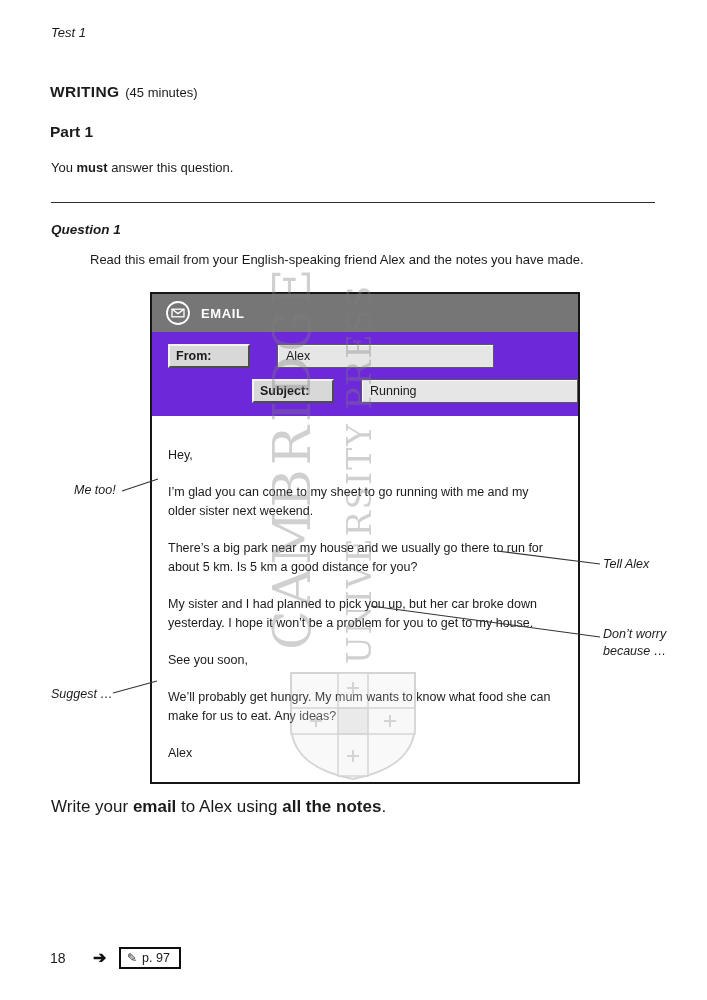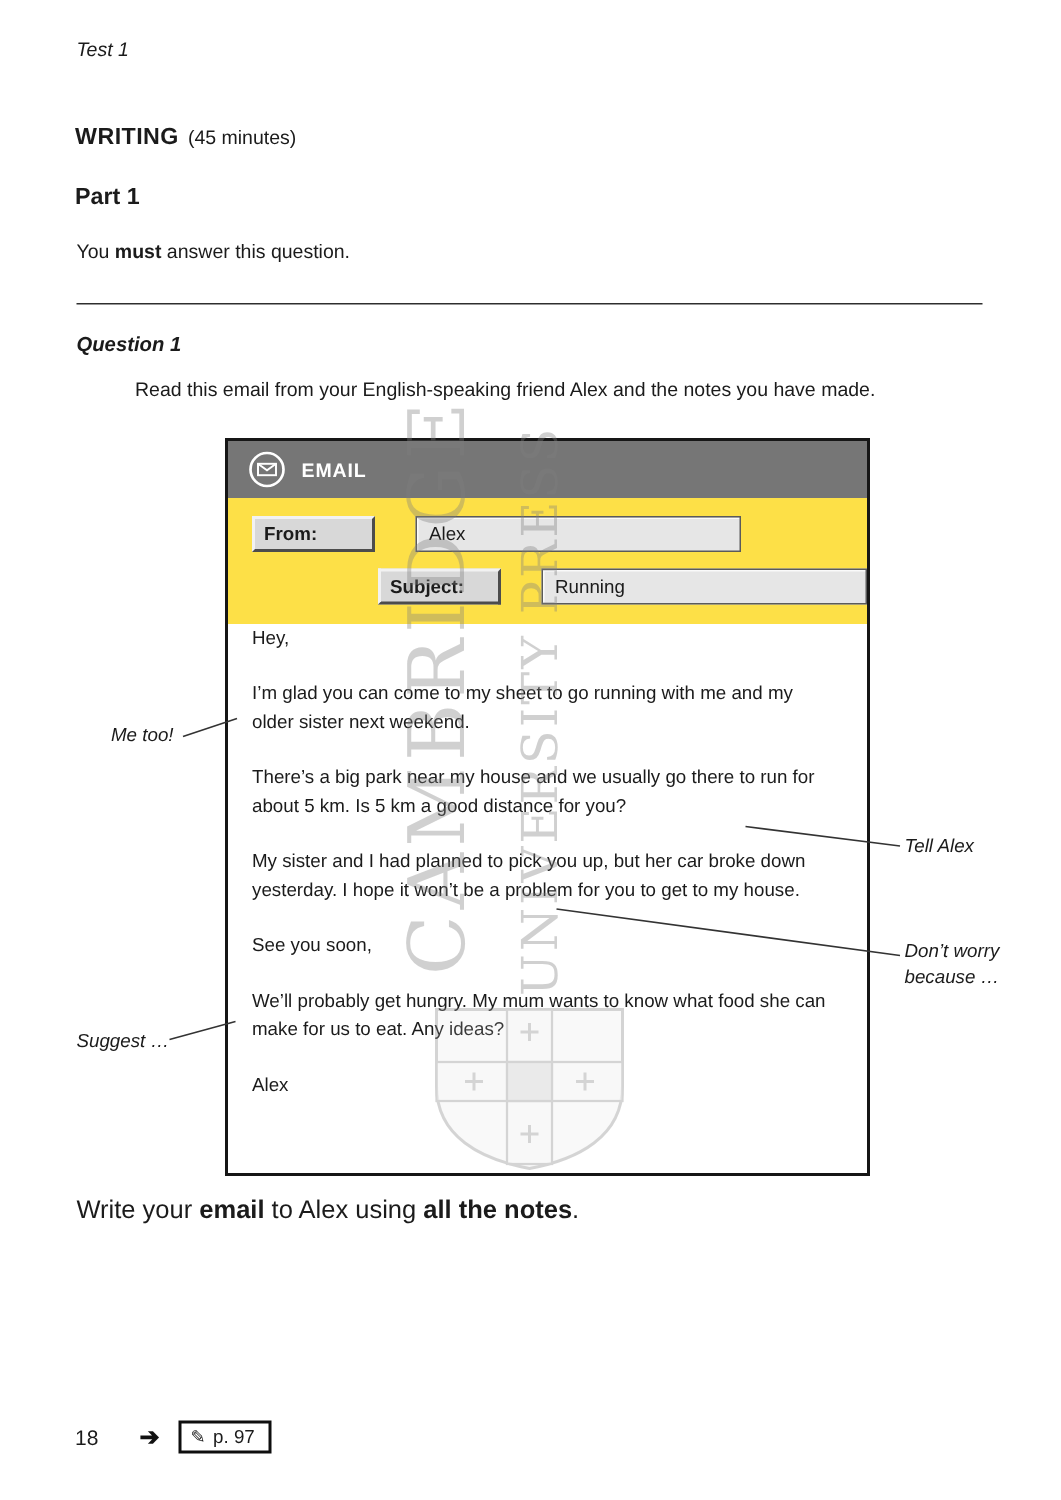--- a/index.html
+++ b/index.html
@@ -19,34 +19,34 @@
   .instr.l1 { top:158px; }
   .instr.l2 { top:177px; }
   .divider { left:51px; top:202px; width:604px; border-top:1.5px solid #2e2e2e; height:0; }
   .question-title { left:51px; top:222px; font-size:13.5px; font-weight:bold;font-style:italic; }
   .question-intro { left:51px; top:252px; font-size:13px;margin-left:39px; }
 
   
   .email-box { left:150px; top:292px; width:430px; height:492px; border:2px solid #161616; background:#fff; }
   .email-header { height:38px; background:#767676; display:flex; align-items:center; padding-left:13px; }
   .email-header .label { color:#fff; font-weight:bold; font-size:13px; letter-spacing:.6px; margin-left:10px; }
-  .email-form { background:#fde047; padding:12px 0 13px 16px; }
+  .email-form { background:#6d28d9; padding:12px 0 13px 16px; }
   .form-row { display:flex; align-items:flex-start; margin-bottom:11px; }
   .form-row:last-child { margin-bottom:0;justify-content:flex-end; }
   .form-label {
     width:82px; background:#d8d8d8; font-weight:bold; font-size:12.5px;
     padding:3px 6px; border:2px solid;
     border-color:#f2f2f2 #4c4c4c #4c4c4c #f2f2f2;
   }
   .form-value {
     width:217px; margin-left:27px; background:#e6e6e6; font-size:12.5px;
     padding:4px 8px; border:1px solid #5a5a5a;
     box-shadow: inset 1px 1px 0 #fafafa;
   }
-  .email-body { padding:0 24px 0 16px; font-size:12.5px; line-height:19px; }
+  .email-body { padding:30px 24px 0 16px; font-size:12.5px; line-height:19px; }
   .email-body p { margin:0 0 18px 0; }
 
   
   .note { font-size:12.5px; font-style:italic; line-height:17px; white-space:nowrap; }
   .note-me-too { left:74px; top:482px; }
   .note-tell-alex { left:603px; top:556px; }
   .note-dont-worry { left:603px; top:626px; }
   .note-suggest { left:51px; top:686px; }
 
   .closing-line { left:51px; top:797px; font-size:17px; }

